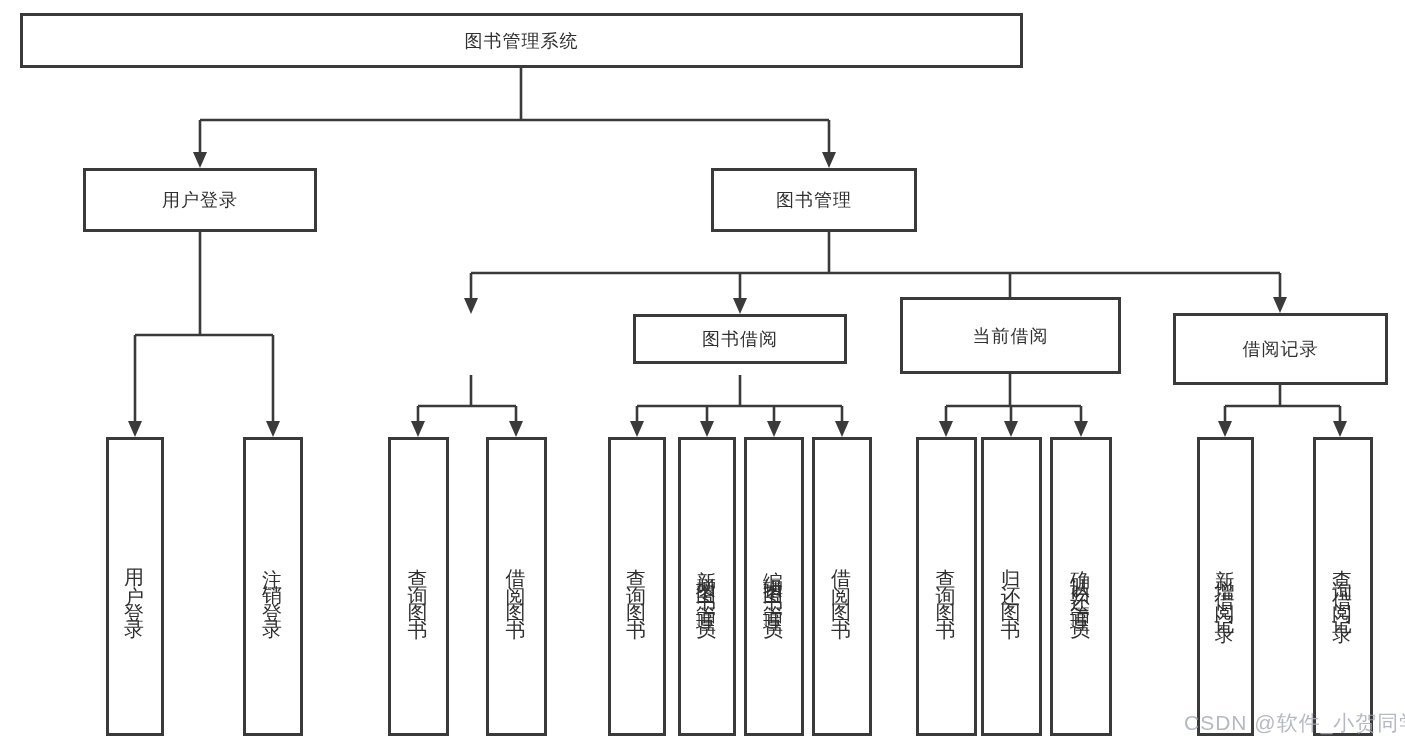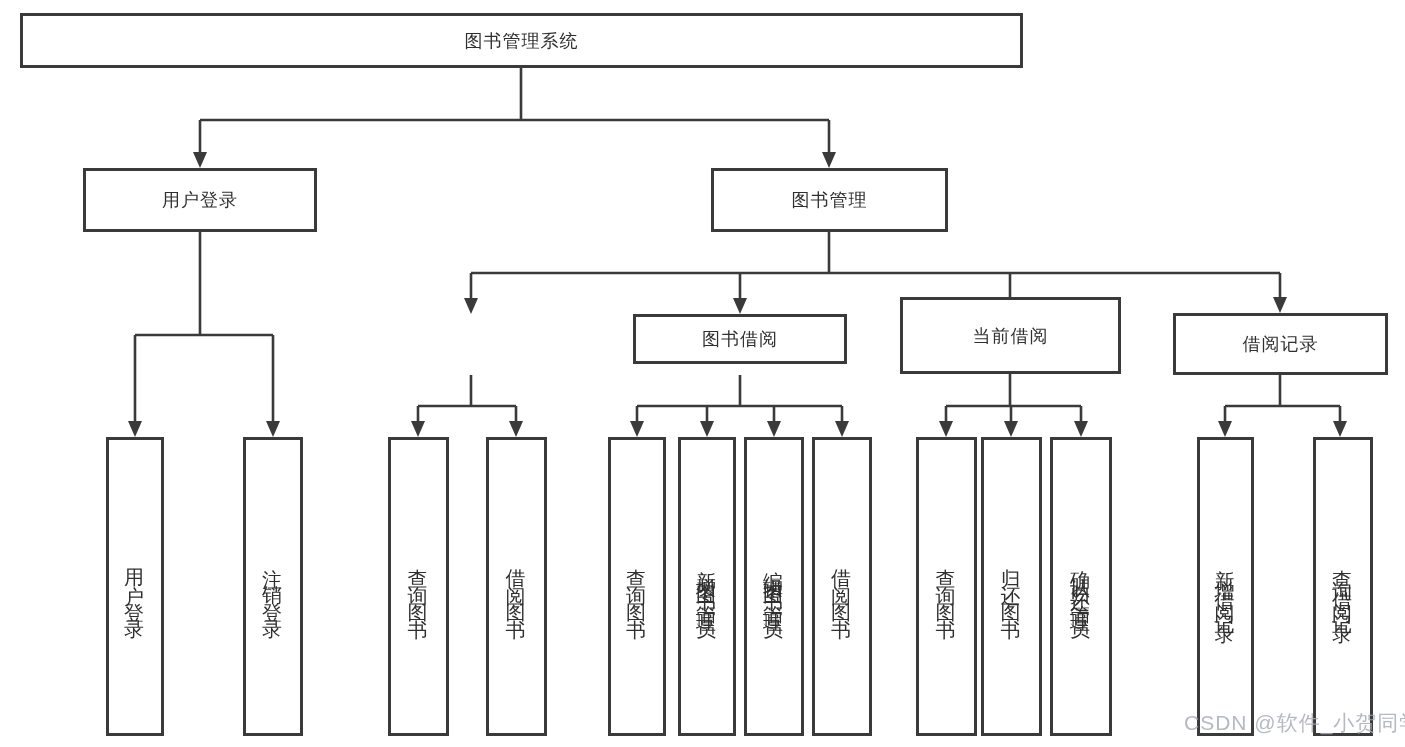--- a/index.html
+++ b/index.html
@@ -95,25 +95,25 @@
       <polygon points="1074,421 1088,421 1081,437" fill="#3a3a3a"></polygon>
       <path d="M1225 406 V422" stroke="#3a3a3a" stroke-width="2.6" fill="none"></path>
       <polygon points="1218,421 1232,421 1225,437" fill="#3a3a3a"></polygon>
       <path d="M1340 406 V422" stroke="#3a3a3a" stroke-width="2.6" fill="none"></path>
       <polygon points="1333,421 1347,421 1340,437" fill="#3a3a3a"></polygon>
     </svg>
 
   <div class="hnode" style="left:20px;top:13px;width:1003px;height:55px">图书管理系统</div>
 
   <div class="hnode" style="left:83px;top:168px;width:234px;height:64px">用户登录</div>
-  <div class="hnode" style="left:711px;top:168px;width:237px;height:64px">图书管理</div>
+  <div class="hnode" style="left:711px;top:168px;width:206px;height:64px">图书管理</div>
 
   <div class="hnode" style="left:633px;top:314px;width:214px;height:50px">图书借阅</div>
   <div class="hnode" style="left:900px;top:297px;width:221px;height:77px">当前借阅</div>
-  <div class="hnode" style="left:1173px;top:313px;width:215px;height:62px">借阅记录</div>
+  <div class="hnode" style="left:1173px;top:313px;width:215px;height:72px">借阅记录</div>
 
   <div class="vnode" style="left:106px;width:58px">
     <span class="vtext" style="letter-spacing: 17px;">用户登录</span>
   </div>
   <div class="vnode" style="left:243px;width:60px">
     <span class="vtext" style="letter-spacing: 17px;">注销登录</span>
   </div>
 
   <div class="vnode" style="left:388px;width:61px">
     <span class="vtext" style="letter-spacing: 17px;">查询图书</span>

